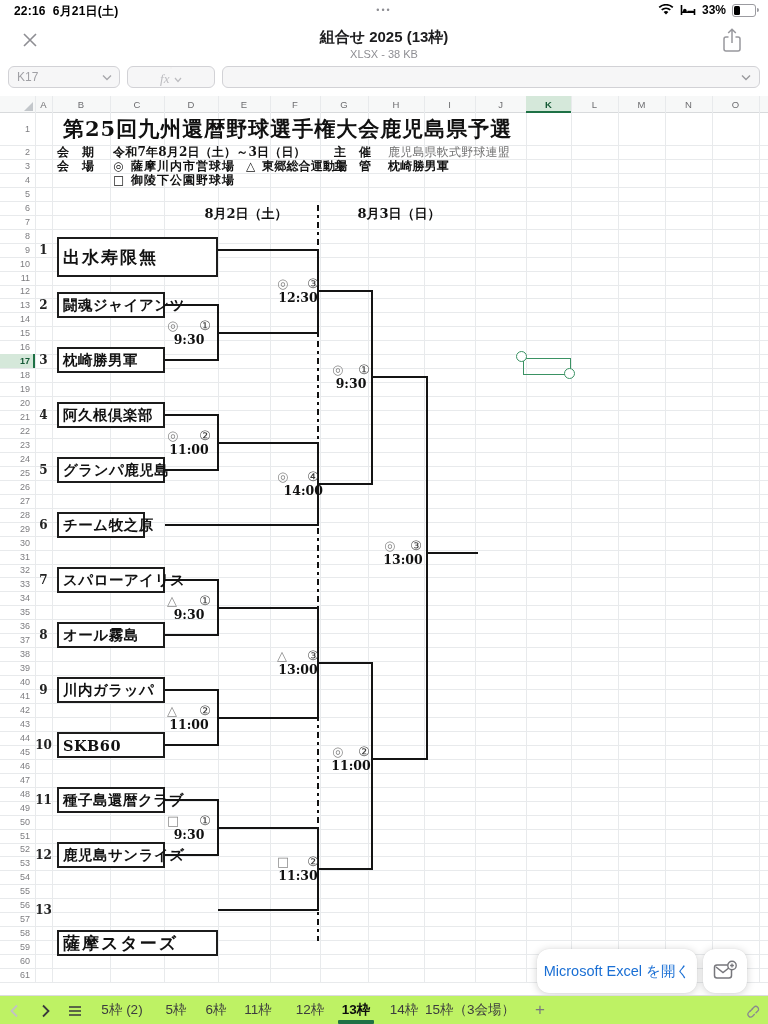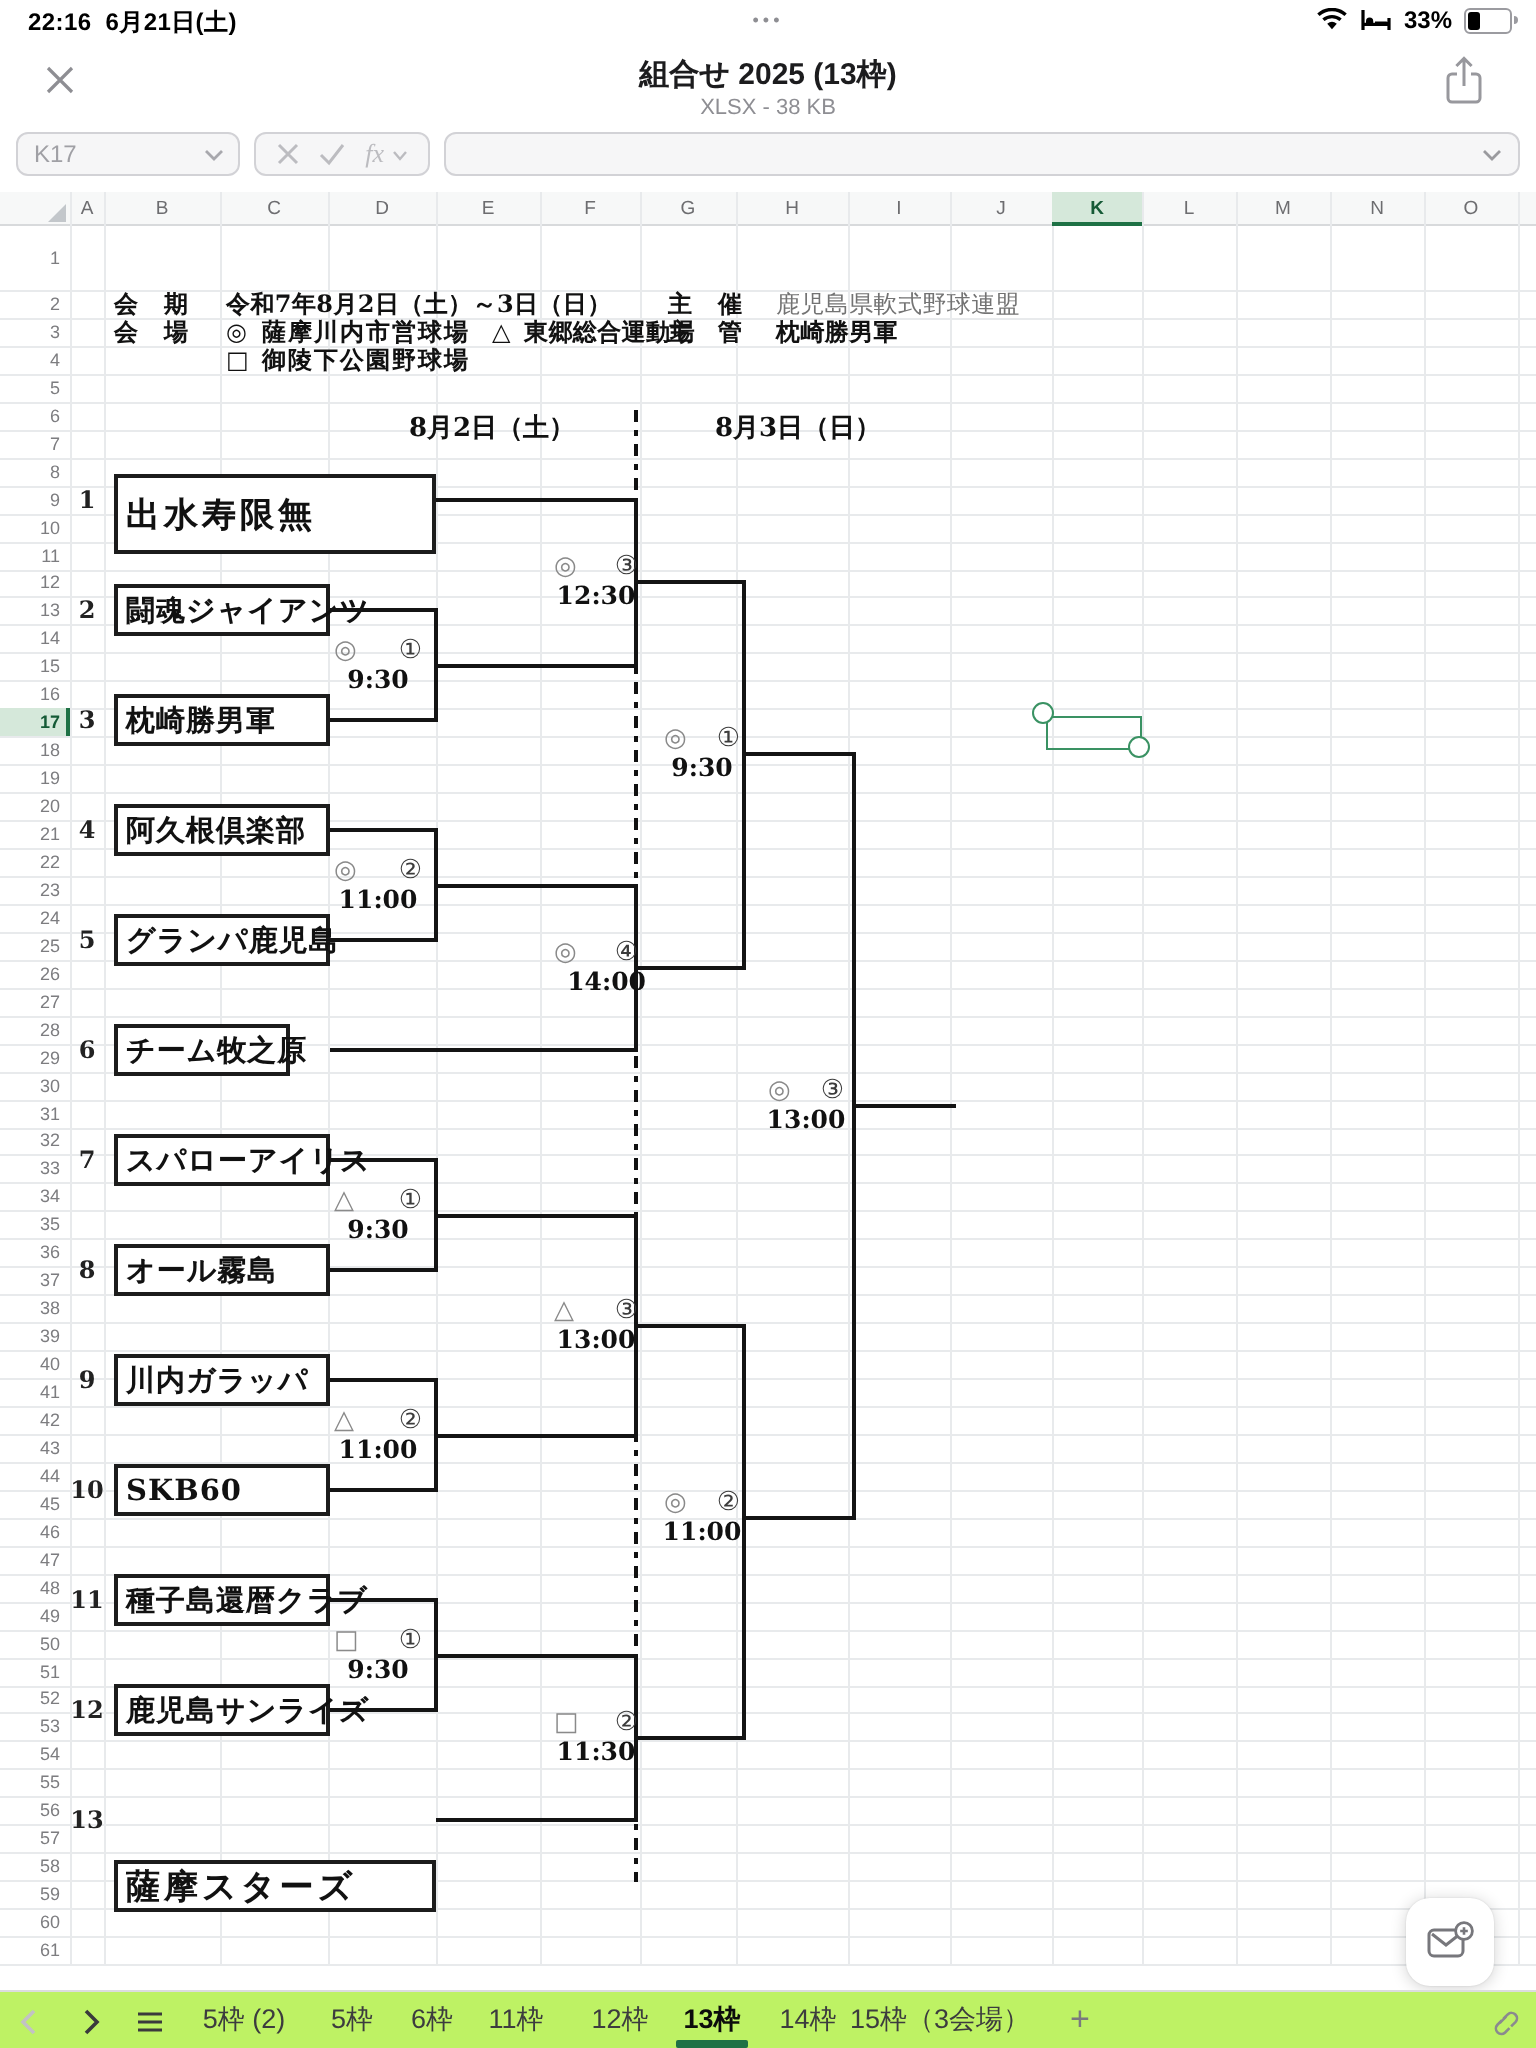--- a/index.html
+++ b/index.html
@@ -17,21 +17,21 @@
   
   .dochdr{position:absolute;left:0;top:22px;width:768px;height:40px;}
   .doc-title{position:absolute;left:0;right:0;top:6px;text-align:center;font-size:15px;font-weight:bold;color:#1c1c1e;}
   .doc-sub{position:absolute;left:0;right:0;top:26px;text-align:center;font-size:11px;color:#8e8e93;}
   .closebtn{position:absolute;left:20px;top:8px;width:26px;height:26px;cursor:pointer;}
   .sharebtn{position:absolute;right:22px;top:5px;width:26px;height:28px;cursor:pointer;}
   
   .fbar{position:absolute;left:0;top:62px;width:768px;height:34px;background:#fff;border-bottom:1px solid #e4e4e6;}
   .fbox{position:absolute;top:4px;height:22px;background:#f6f6f7;border:1px solid #d2d2d6;border-radius:6px;box-sizing:border-box;}
   .namebox{left:8px;width:112px;color:#a0a0a5;font-size:12px;line-height:20px;padding-left:8px;}
-  .btnbox{left:127px;width:88px;display:flex;align-items:center;justify-content:space-evenly;color:#bcbcc0;}
+  .btnbox{left:127px;width:88px;display:flex;align-items:center;justify-content:space-evenly;color:#bcbcc0;flex-direction:column;}
   .formulabox{left:222px;width:538px;}
   .fx{font-family:"Liberation Serif",serif;font-style:italic;font-size:13px;color:#bcbcc0;}
   
   .sheet{position:absolute;left:0;top:96px;width:768px;height:899px;background:#fff;overflow:hidden;
          font-family:"DejaVu Serif","Liberation Serif",serif;}
   .sheet *{position:absolute;box-sizing:border-box;}
   .cletter{top:0;height:17px;line-height:17px;text-align:center;font-family:"Liberation Sans",sans-serif;
            font-size:9.5px;color:#6d6d70;}
   .rnum{left:0;width:30px;height:14px;text-align:right;font-family:"Liberation Sans",sans-serif;
         font-size:9px;color:#7d7d80;}
@@ -277,20 +277,21 @@
       <div class="rnum" style="top: 747.475px; line-height: 12px;">52</div>
       <div class="rnum" style="top: 761.425px; line-height: 12px;">53</div>
       <div class="rnum" style="top: 775.375px; line-height: 12px;">54</div>
       <div class="rnum" style="top: 789.325px; line-height: 12px;">55</div>
       <div class="rnum" style="top: 803.275px; line-height: 12px;">56</div>
       <div class="rnum" style="top: 817.225px; line-height: 12px;">57</div>
       <div class="rnum" style="top: 831.175px; line-height: 12px;">58</div>
       <div class="rnum" style="top: 845.125px; line-height: 12px;">59</div>
       <div class="rnum" style="top: 859.075px; line-height: 12px;">60</div>
       <div class="rnum" style="top: 873.025px; line-height: 12px;">61</div>
+      <div style="left: 63px; top: 17px; width: 640px; height: 32px; line-height: 32px; font-size: 21px; font-weight: bold; color: rgb(17, 17, 17); letter-spacing: 1px;">第25回九州還暦野球選手権大会鹿児島県予選</div>
       <div style="left: 57px; top: 49px; height: 14.95px; line-height: 14.95px; font-size: 12px; font-weight: bold; color: rgb(17, 17, 17); letter-spacing: 0.5px; white-space: nowrap;">会　期</div>
       <div style="left: 113px; top: 49px; height: 14.95px; line-height: 14.95px; font-size: 12px; font-weight: bold; color: rgb(17, 17, 17); letter-spacing: 0.2px; white-space: nowrap;">令和7年8月2日（土）～3日（日）</div>
       <div style="left: 334px; top: 49px; height: 14.95px; line-height: 14.95px; font-size: 12px; font-weight: bold; color: rgb(17, 17, 17); letter-spacing: 0.5px; white-space: nowrap;">主　催</div>
       <div style="left: 388px; top: 49px; height: 14.95px; line-height: 14.95px; font-size: 12px; font-weight: normal; color: #737373; letter-spacing: 0.2px; white-space: nowrap;">鹿児島県軟式野球連盟</div>
       <div style="left: 57px; top: 62.95px; height: 14.95px; line-height: 14.95px; font-size: 12px; font-weight: bold; color: rgb(17, 17, 17); letter-spacing: 0.5px; white-space: nowrap;">会　場</div>
       <div style="left: 113px; top: 62.95px; height: 14.95px; line-height: 14.95px; font-size: 12px; font-weight: bold; color: rgb(17, 17, 17); letter-spacing: 0.5px; white-space: nowrap;">◎</div>
       <div style="left: 131px; top: 62.95px; height: 14.95px; line-height: 14.95px; font-size: 12px; font-weight: bold; color: rgb(17, 17, 17); letter-spacing: 1px; white-space: nowrap;">薩摩川内市営球場</div>
       <div style="left: 246px; top: 62.95px; height: 14.95px; line-height: 14.95px; font-size: 12px; font-weight: bold; color: rgb(17, 17, 17); letter-spacing: 0.5px; white-space: nowrap;">△</div>
       <div style="left: 262px; top: 62.95px; height: 14.95px; line-height: 14.95px; font-size: 12px; font-weight: bold; color: rgb(17, 17, 17); letter-spacing: 0.2px; white-space: nowrap;">東郷総合運動場</div>
       <div style="left: 334px; top: 62.95px; height: 14.95px; line-height: 14.95px; font-size: 12px; font-weight: bold; color: rgb(17, 17, 17); letter-spacing: 0.5px; white-space: nowrap;">主　管</div>
@@ -445,20 +446,23 @@
           <div style="position: static; color: rgb(138, 138, 138);">◎</div>
           <div style="position: static; color: rgb(60, 60, 60);">③</div>
         </div>
         <div class="anntxt" style="left: 0px; top: 15px; width: 46px; height: 15px; text-align: center; font-size: 12.5px; line-height: 14px;">13:00</div>
       </div>
       <div style="left: 523px; top: 262px; width: 48px; height: 17px; border: 1.5px solid rgb(58, 146, 99);"></div>
       <div style="left: 516px; top: 255px; width: 11px; height: 11px; border-radius: 50%; background: rgb(255, 255, 255); border: 1.5px solid rgb(58, 146, 99);"></div>
       <div style="left: 564px; top: 272px; width: 11px; height: 11px; border-radius: 50%; background: rgb(255, 255, 255); border: 1.5px solid rgb(58, 146, 99);"></div>
     </div>
 
+  <div class="excelbtn">
+    <span>Microsoft Excel を開く</span>
+  </div>
   <div class="mailbtn">
     <svg width="24" height="22" viewBox="0 0 24 22">
       <rect x="1.5" y="5" width="17" height="13" rx="2.5" stroke="#77777c" stroke-width="1.5" fill="none"></rect>
       <path d="M3 7 L10 12.5 L17 7" stroke="#77777c" stroke-width="1.5" fill="none"></path>
       <circle cx="19" cy="5.5" r="4.2" fill="#fff" stroke="#77777c" stroke-width="1.4"></circle>
       <path d="M19 3.6 v3.8 M17.1 5.5 h3.8" stroke="#77777c" stroke-width="1.3"></path>
     </svg>
   </div>
 
   <div class="tabbar">

